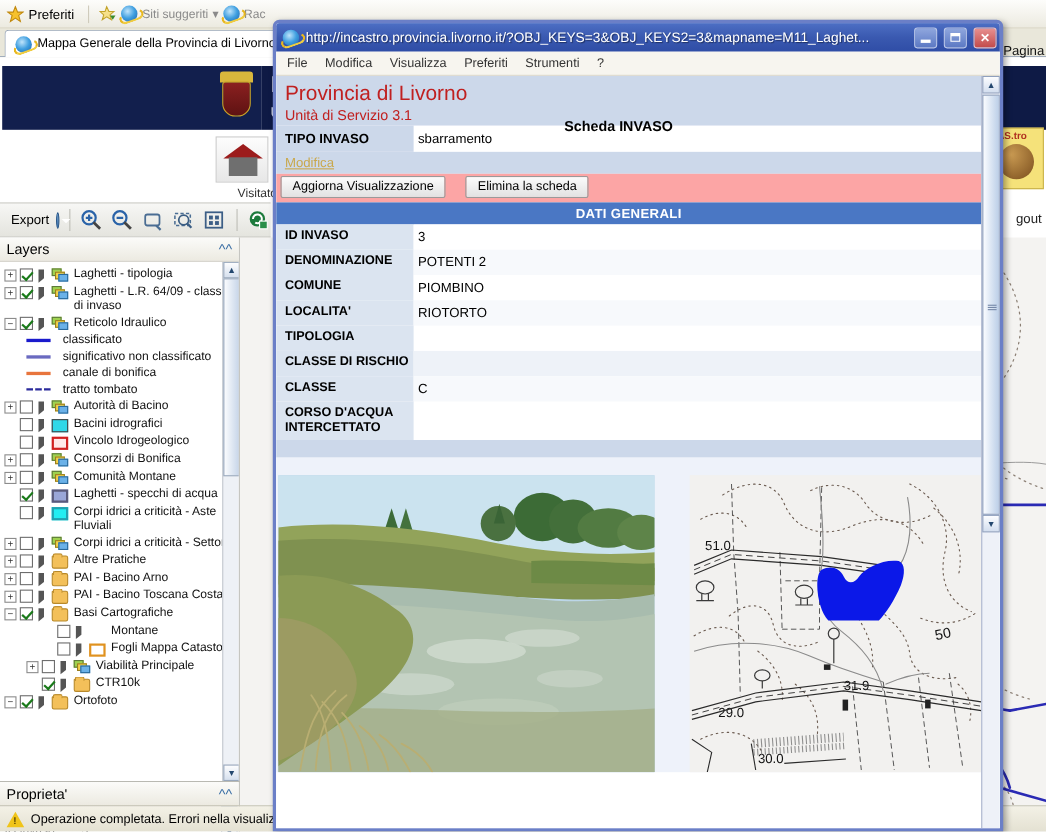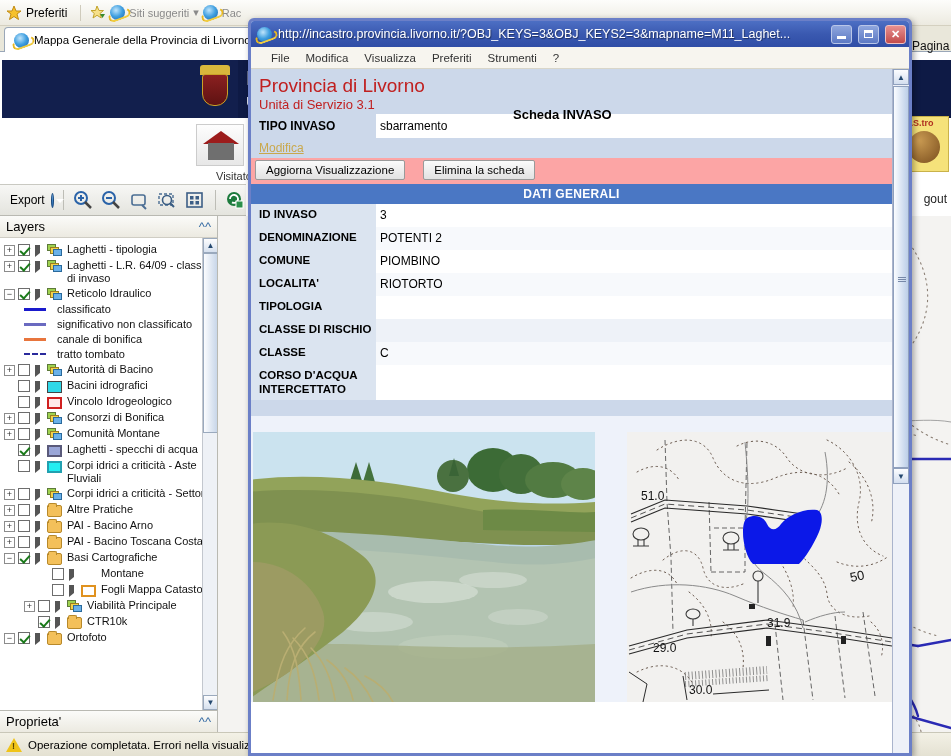--- a/index.html
+++ b/index.html
@@ -251,21 +251,21 @@
     display:flex; align-items:center; justify-content:center;
     font-size:11px; color:#fff; font-weight:bold;
     background:linear-gradient(#8fa6dd,#5c79c4);
   }
   .win-btn.close { background:linear-gradient(#e79090,#c24b4b); border-color:#efc0c0; }
   .win-btn .sqr { width:9px; height:8px; border:1.5px solid #fff; border-top-width:3px; }
   .win-btn .dash { width:9px; height:3px; background:#fff; margin-top:6px; }
 
   .pp-menu {
     height:22px; flex:none; background:#f7f5ef; border-bottom:1px solid #d9d6c9;
-    display:flex; align-items:center; gap:16px; padding-left:20px; font-size:11.5px; color:#333;
+    display:flex; align-items:center; gap:16px; padding-left:10px; font-size:11.5px; color:#333;
   }
 
   .pp-body { flex:1; position:relative; display:flex; overflow:hidden; background:#fff; }
   .pp-content { flex:1; overflow:hidden; position:relative; }
 
   .sheet-head { background:#ccd8ea; padding:6px 8px 2px 8px; position:relative; }
   .sh-prov { color:#c02020; font-size:19px; }
   .sh-unit { color:#c02020; font-size:13px; }
   .sh-scheda { position:absolute; left:262px; top:38px; font-weight:bold; font-size:13px; color:#000; }
 

